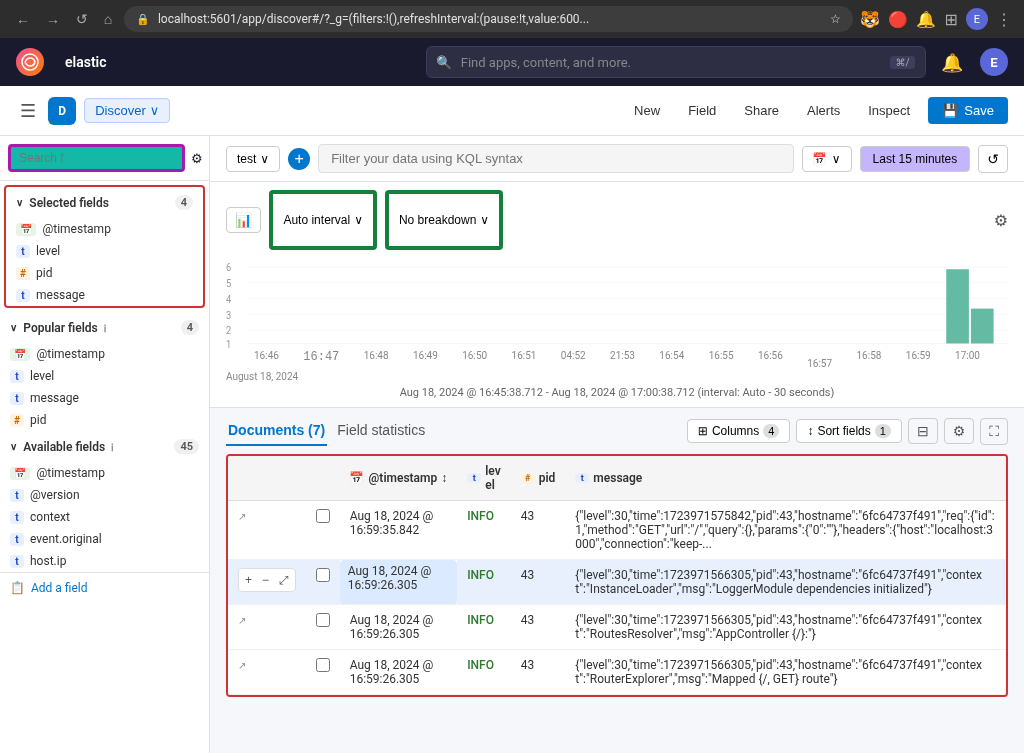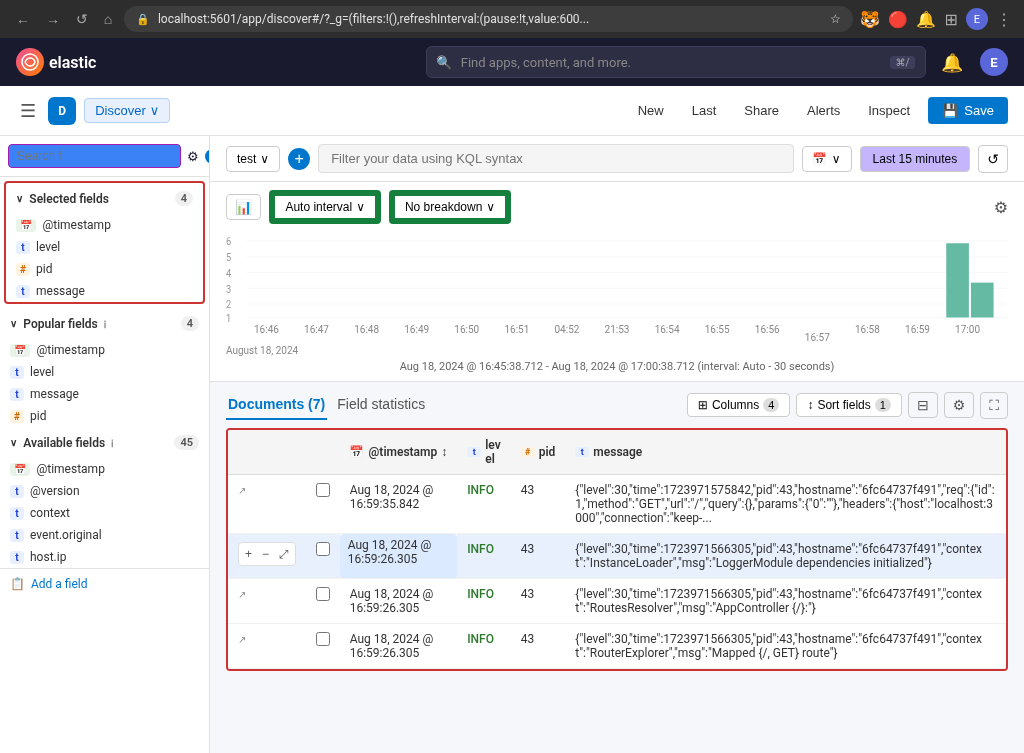--- a/index.html
+++ b/index.html
@@ -39,23 +39,23 @@
       background: #1a1a2e;
       height: 48px;
       display: flex;
       align-items: center;
       padding: 0 16px;
       gap: 16px;
     }
     .elastic-logo {
       display: flex;
       align-items: center;
-      gap: 5px;
+      gap: 21px;
       color: white;
-      font-size: 16px;
+      font-size: 14px;
       font-weight: 600;
       text-align: right;
     }
     .elastic-logo-icon {
       width: 28px; height: 28px;
       background: linear-gradient(135deg, #f04e98, #ff7e00);
       border-radius: 50%;
       display: flex; align-items: center; justify-content: center;
       color: white; font-size: 12px; font-weight: bold;
     }
@@ -154,22 +154,22 @@
     }
     .sidebar-top {
       padding: 8px;
       border-bottom: 1px solid #e0e0e0;
       display: flex;
       align-items: center;
       gap: 6px;
     }
     .search-field-input {
       flex: 1;
-      background: #3b82f6;
-      border: 1px solid #a21caf;
+      background: #14b8a6;
+      border: 3px solid #a21caf;
       border-radius: 4px;
       padding: 4px 8px;
       font-size: 12px;
       color: #333;
     }
     .filter-count-badge {
       background: #0077cc;
       color: white;
       border-radius: 10px;
       padding: 1px 6px;
@@ -283,23 +283,23 @@
       flex-shrink: 0;
     }
     .chart-controls {
       display: flex;
       align-items: center;
       gap: 8px;
       margin-bottom: 8px;
     }
     .chart-control-btn {
       background: #fff;
-      border: 6px solid #15803d;
-      border-radius: 4px;
-      padding: 4px 10px;
+      border: 4px solid #15803d;
+      border-radius: 4px;
+      padding: 19px 10px;
       font-size: 12px;
       cursor: pointer;
       display: flex; align-items: flex-start; gap: 4px;
     }
     .chart-icon-btn {
       background: none; border: none; cursor: pointer; font-size: 16px; color: #555;
       margin-left: auto;
     }
 
     
@@ -489,21 +489,21 @@
 
 <div class="secondary-header">
   <button class="hamburger-btn">☰</button>
   <div class="app-icon">D</div>
   <button class="discover-btn">
     <span>Discover</span>
     <span>∨</span>
   </button>
   <div class="header-spacer"></div>
   <button class="header-action-btn">New</button>
-  <button class="header-action-btn">Last</button>
+  <button class="header-action-btn">Field</button>
   <button class="header-action-btn">Share</button>
   <button class="header-action-btn">Alerts</button>
   <button class="header-action-btn">Inspect</button>
   <button class="save-btn">
     <span>💾</span>
     <span>Save</span>
   </button>
 </div>
 
 <div class="main-layout">
@@ -648,21 +648,21 @@
           <line x1="20" y1="76" x2="760" y2="76" stroke="#f0f0f0" stroke-width="0.5"></line>
 
           <rect x="700" y="10" width="22" height="66" fill="#54B399" opacity="0.9"></rect>
 
           <rect x="724" y="45" width="22" height="31" fill="#54B399" opacity="0.9"></rect>
         </svg>
       </div>
 
       <div class="chart-time-labels">
         <span style="font-size:10px;color:#888;">16:46</span>
-        <span style="font-size:10px;color:#888;">16:47</span>
+        <span style="font-size:12px;color:#888;font-family:Liberation Mono, monospace;">16:47</span>
         <span style="font-size:10px;color:#888;">16:48</span>
         <span style="font-size:10px;color:#888;">16:49</span>
         <span style="font-size:10px;color:#888;">16:50</span>
         <span style="font-size:10px;color:#888;">16:51</span>
         <span style="font-size:10px;color:#888;">04:52</span>
         <span style="font-size:10px;color:#888;">21:53</span>
         <span style="font-size:10px;color:#888;">16:54</span>
         <span style="font-size:10px;color:#888;">16:55</span>
         <span style="font-size:10px;color:#888;">16:56</span>
         <span style="font-size:10px;color:#888;margin-top:8px;">16:57</span>

